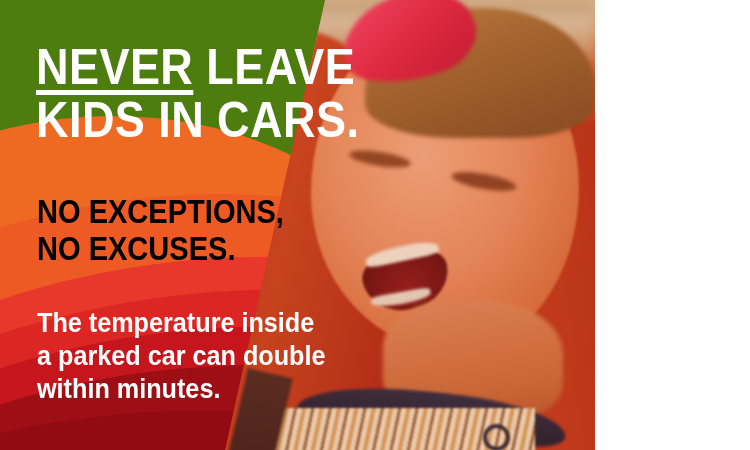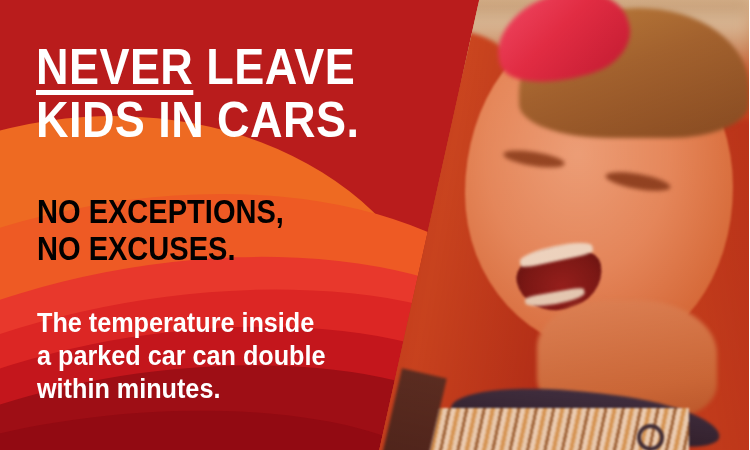--- a/index.html
+++ b/index.html
@@ -2,24 +2,24 @@
 <html><head>
 <meta charset="utf-8">
 <style>
   html, body {
     margin: 0;
     padding: 0;
     background: #ffffff;
   }
   #poster {
     position: relative;
-    width: 749px;
+    width: 595px;
     height: 450px;
     overflow: hidden;
-    background: #b91c1c;
+    background: #4d7c0f;
     font-family: "Liberation Sans", sans-serif;
   }
 
   
   .bg-layer {
     position: absolute;
     inset: 0;
     overflow: hidden;
   }
   .wave {

